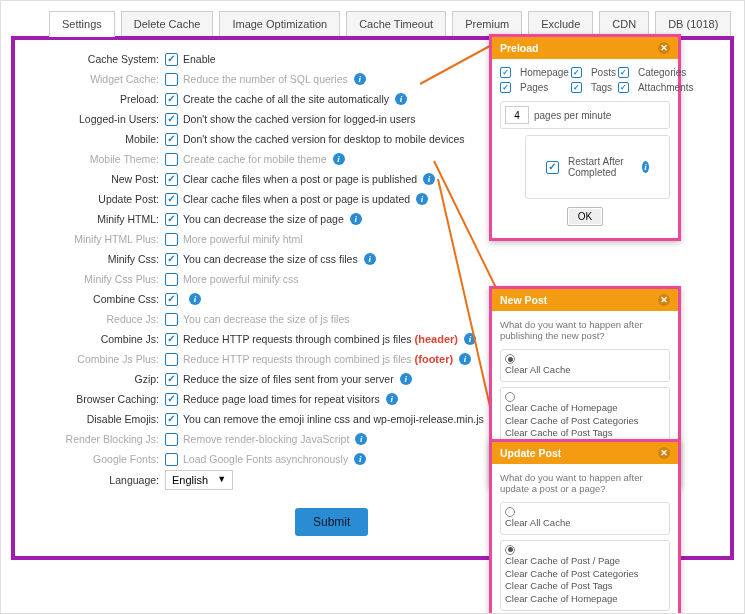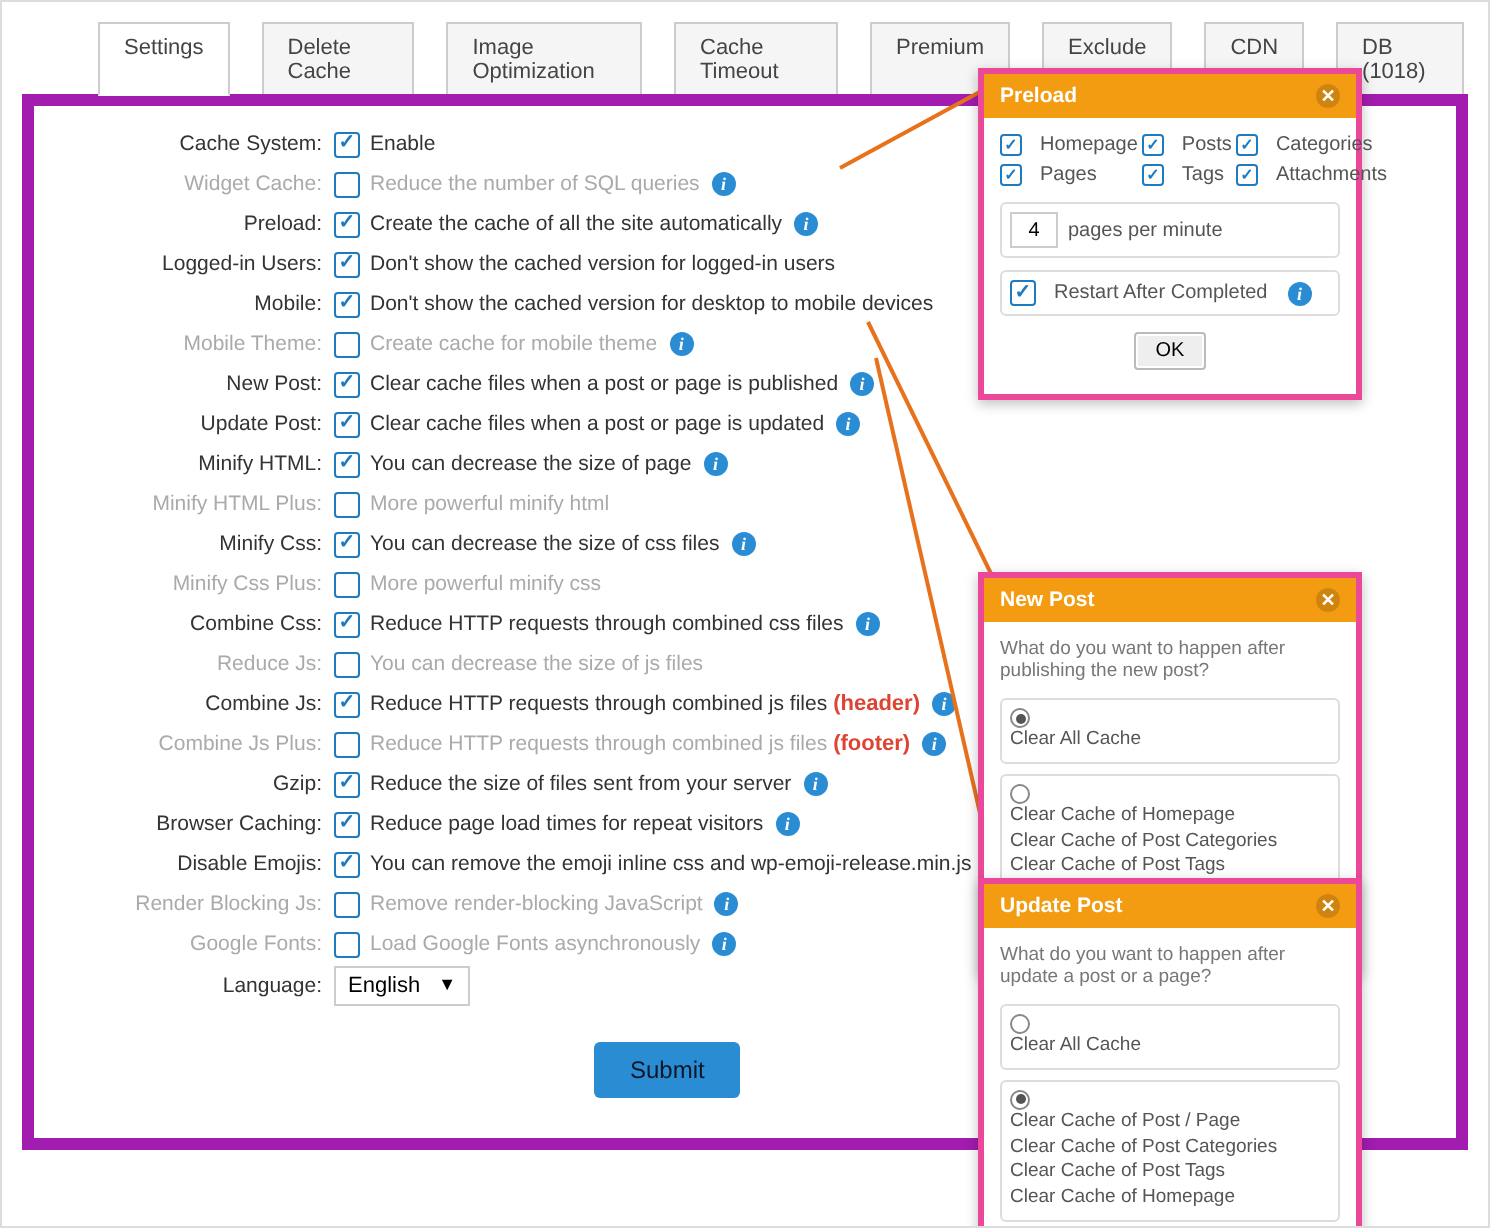--- a/index.html
+++ b/index.html
@@ -1,20 +1,20 @@
 <!DOCTYPE html>
 <html><head>
 <meta charset="utf-8">
 <style>
 * { box-sizing: border-box; margin: 0; padding: 0; }
 body { font-family: Arial, sans-serif; font-size: 11px; background: #fff; width: 745px; height: 614px; position: relative; overflow: hidden; border: 1px solid #ddd; }
-.tabs { display: flex; padding: 10px 10px 0 48px; gap: 14px; }
+.tabs { display: flex; padding: 10px 10px 0 48px; gap: 4px; }
 .tab { padding: 6px 12px; border: 1px solid #ccc; background: #f5f5f5; color: #444; font-size: 11px; cursor: pointer; border-bottom: none; margin-right: 2px; }
 .tab.active { background: #fff; border-bottom: 1px solid #fff; position: relative; z-index: 2; }
-.panel { border: 6px solid #a21caf; margin: 0 10px 10px 10px; padding: 10px 10px 20px 10px; position: relative; top: -1px; }
+.panel { border: 4px solid #a21caf; margin: 0 10px 10px 10px; padding: 10px 10px 20px 10px; position: relative; top: -1px; }
 .row { display: flex; align-items: center; min-height: 18px; margin-bottom: 2px; }
 .lbl { width: 140px; text-align: right; padding-right: 6px; font-size: 10.5px; color: #333; }
 .lbl.dim { color: #aaa; }
 .chk { width: 13px; height: 13px; border: 1px solid #1e7bbf; border-radius: 2px; margin-right: 5px; display: inline-flex; align-items: center; justify-content: center; flex-shrink: 0; }
 .chk.on::after { content: "✓"; color: #1e7bbf; font-size: 10px; font-weight: bold; line-height: 1; }
 .desc { font-size: 10.5px; color: #333; }
 .desc.dim { color: #aaa; }
 .info { width: 12px; height: 12px; border-radius: 50%; background: #2a8dd4; color: #fff; display: inline-flex; align-items: center; justify-content: center; font-size: 9px; font-weight: bold; margin-left: 6px; font-style: italic; font-family: Georgia, serif; cursor: pointer; }
 .redtxt { color: #d43; font-weight: bold; margin-left: 3px; }
 .lang { padding: 3px 24px 3px 6px; border: 1px solid #ccc; font-size: 11px; margin-left: 0; position: relative; background: #fff; }
@@ -23,21 +23,21 @@
 .pop { position: absolute; width: 192px; background: #fff; border: 3px solid #ec4899; box-shadow: 0 2px 6px rgba(0,0,0,0.25); font-size: 10px; }
 .pop-hd { background: #f39c12; color: #fff; padding: 5px 8px; font-weight: bold; font-size: 10.5px; display: flex; justify-content: space-between; align-items: center; }
 .pop-x { width: 12px; height: 12px; background: rgba(0,0,0,0.15); border-radius: 50%; display: flex; align-items: center; justify-content: center; font-size: 9px; cursor: pointer; }
 .pop-body { padding: 8px; color: #555; }
 .pop-grid { display: grid; grid-template-columns: 1fr 1fr 1fr; gap: 4px 2px; margin-bottom: 8px; }
 .pop-chk { display: flex; align-items: center; gap: 4px; }
 .pop-chk .chk { width: 11px; height: 11px; }
 .pop-chk .chk.on::after { font-size: 8px; }
 .ppm { display: flex; align-items: center; gap: 5px; border: 1px solid #ddd; padding: 4px; border-radius: 3px; margin-bottom: 6px; }
 .ppm input { width: 24px; height: 18px; text-align: center; border: 1px solid #ccc; font-size: 10px; }
-.restart { border: 1px solid #ddd; padding: 4px; border-radius: 3px; display: flex; align-items: center; gap: 4px; }
+.restart { border: 1px solid #ddd; padding: 20px; border-radius: 3px; display: flex; align-items: center; gap: 4px; margin-left: 25px; }
 .ok { background: #eee; border: 1px solid #bbb; padding: 3px 10px; font-size: 10px; margin: 8px auto 4px; display: block; border-radius: 2px; cursor: pointer; box-shadow: inset 0 0 0 1px #fff; text-align: right; }
 .radio { width: 10px; height: 10px; border: 1px solid #888; border-radius: 50%; display: inline-flex; align-items: center; justify-content: center; margin-right: 5px; flex-shrink: 0; }
 .radio.on::after { content: ""; width: 5px; height: 5px; background: #555; border-radius: 50%; }
 .rline { display: flex; align-items: flex-start; padding: 4px; border: 1px solid #ddd; border-radius: 3px; margin-bottom: 5px; flex-direction: column; }
 .rtxt { font-size: 9.5px; line-height: 1.35; }
 svg.lead { position: absolute; pointer-events: none; }
 </style>
 </head>
 <body>
 
@@ -117,21 +117,20 @@
         <span class="info">i</span>
       </div>
       <div class="row">
         <span class="lbl dim">Minify Css Plus:</span>
         <span class="chk"></span>
         <span class="desc dim">More powerful minify css</span>
       </div>
       <div class="row">
         <span class="lbl">Combine Css:</span>
         <span class="chk on"></span>
-        <span class="desc">Reduce HTTP requests through combined css files</span>
         <span class="info">i</span>
       </div>
       <div class="row">
         <span class="lbl dim">Reduce Js:</span>
         <span class="chk"></span>
         <span class="desc dim">You can decrease the size of js files</span>
       </div>
       <div class="row">
         <span class="lbl">Combine Js:</span>
         <span class="chk on"></span>

